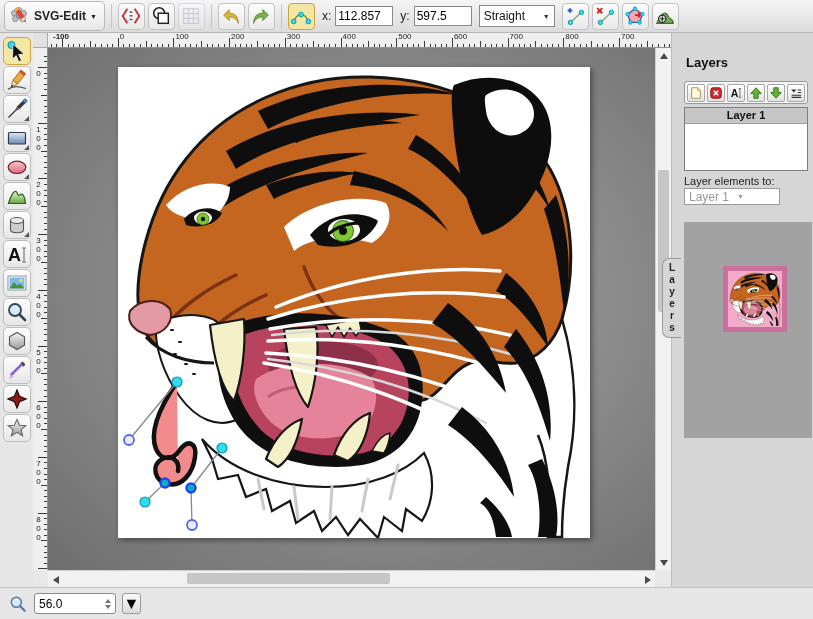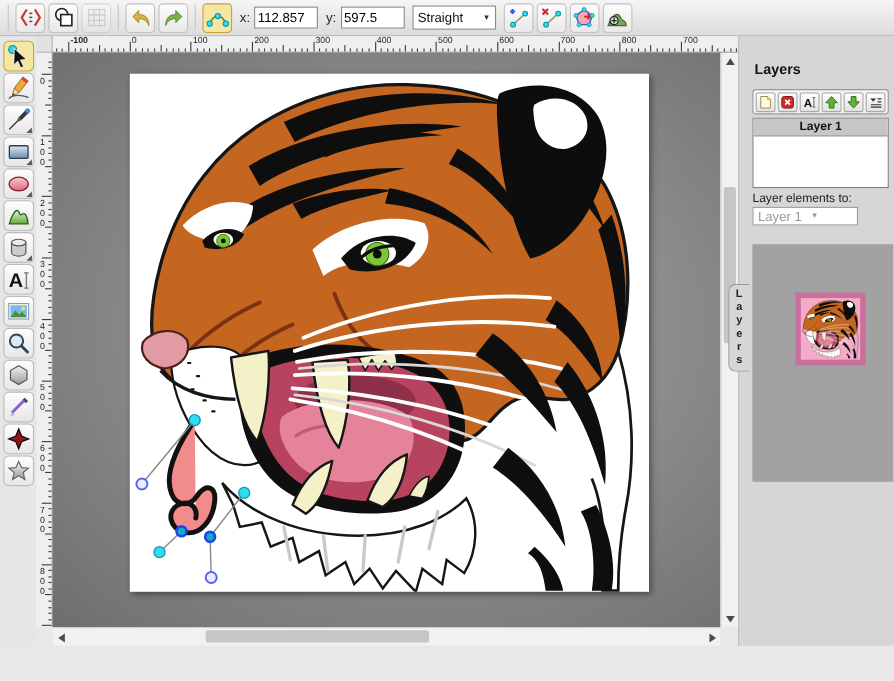--- a/index.html
+++ b/index.html
@@ -178,20 +178,40 @@
         <path d="M424 392 C438 420 442 448 438 470 L420 470 C424 444 420 414 410 398 Z"></path>
         <path d="M368 430 C384 444 392 458 394 470 L378 470 C376 454 372 442 362 436 Z"></path>
       </g>
     </symbol>
   </defs>
 </svg>
 
 <div class="stage">
 
   <div class="topbar">
+    <div class="menu-btn">
+      <svg viewBox="0 0 24 24" width="22" height="22">
+        <g fill="#b9bec6" stroke="#7d838d" stroke-width=".8">
+          <circle cx="7" cy="9" r="3.2"></circle>
+            <circle cx="12" cy="6" r="3.2"></circle>
+            <circle cx="17" cy="9" r="3.2"></circle>
+          <circle cx="16" cy="15" r="3.2"></circle>
+            <circle cx="8" cy="15" r="3.2"></circle>
+        </g>
+        <circle cx="12" cy="11.5" r="3" fill="#9aa1ab" stroke="#6d737d" stroke-width=".8"></circle>
+        <g transform="rotate(-35 14 12)">
+          <rect x="12" y="2" width="5" height="13" fill="#e8412e"></rect>
+          <rect x="12" y="2" width="5" height="3" fill="#f2b02f"></rect>
+          <path d="M12 15 L14.5 21 L17 15 Z" fill="#f4d9a0"></path>
+          <path d="M13.6 18.2 L14.5 21 L15.4 18.2 Z" fill="#333"></path>
+        </g>
+      </svg>
+      <span>SVG-Edit</span>
+      <span class="chev">▼</span>
+    </div>
     <div class="sep"></div>
     <div class="tbtn">
       <svg viewBox="0 0 24 24" width="22" height="22">
         <path d="M8 4 L3 12 L8 20" fill="none" stroke="#c43b3b" stroke-width="2.2"></path>
         <path d="M16 4 L21 12 L16 20" fill="none" stroke="#c43b3b" stroke-width="2.2"></path>
         <g fill="#555">
             <rect x="10.5" y="7" width="3" height="1.6"></rect>
             <rect x="10.5" y="11" width="3" height="1.6"></rect>
             <rect x="10.5" y="15" width="3" height="1.6"></rect>
           </g>
@@ -380,21 +400,21 @@
       <div class="tick-h" style="left: 14px; height: 9.5px;"></div>
       <div class="tick-h" style="left: 19.57px; height: 3.5px;"></div>
       <div class="tick-h" style="left: 25.14px; height: 3.5px;"></div>
       <div class="tick-h" style="left: 30.71px; height: 3.5px;"></div>
       <div class="tick-h" style="left: 36.28px; height: 3.5px;"></div>
       <div class="tick-h" style="left: 41.85px; height: 6px;"></div>
       <div class="tick-h" style="left: 47.42px; height: 3.5px;"></div>
       <div class="tick-h" style="left: 52.99px; height: 3.5px;"></div>
       <div class="tick-h" style="left: 58.56px; height: 3.5px;"></div>
       <div class="tick-h" style="left: 64.13px; height: 3.5px;"></div>
-      <div class="rlab-h" style="left: 16px; font-weight: bold;">-100</div>
+      <div class="rlab-h" style="left: 5px; font-weight: bold;">-100</div>
       <div class="tick-h" style="left: 69.7px; height: 9.5px;"></div>
       <div class="tick-h" style="left: 75.27px; height: 3.5px;"></div>
       <div class="tick-h" style="left: 80.84px; height: 3.5px;"></div>
       <div class="tick-h" style="left: 86.41px; height: 3.5px;"></div>
       <div class="tick-h" style="left: 91.98px; height: 3.5px;"></div>
       <div class="tick-h" style="left: 97.55px; height: 6px;"></div>
       <div class="tick-h" style="left: 103.12px; height: 3.5px;"></div>
       <div class="tick-h" style="left: 108.69px; height: 3.5px;"></div>
       <div class="tick-h" style="left: 114.26px; height: 3.5px;"></div>
       <div class="tick-h" style="left: 119.83px; height: 3.5px;"></div>
@@ -710,14 +730,30 @@
           </svg>
         </div>
       </div>
     </div>
   </div>
 
   <div class="layers-tab">
     <span>Layers</span>
   </div>
 
+  <div class="bottombar">
+    <svg viewBox="0 0 24 24" width="20" height="20">
+      <circle cx="10" cy="10" r="6" fill="#d6eaf8" stroke="#5577aa" stroke-width="1.8"></circle>
+      <line x1="14.5" y1="14.5" x2="20" y2="20" stroke="#5577aa" stroke-width="2.6" stroke-linecap="round"></line>
+    </svg>
+    <div class="zoombox">
+      <input class="zoomin" value="56.0" style="">
+      <div class="spin">
+        <span class="spin-u"></span>
+        <span class="spin-d"></span>
+      </div>
+    </div>
+    <div class="zoomdrop">
+      <span class="car">▼</span>
+    </div>
+  </div>
 
 </div>
 
 </body></html>

